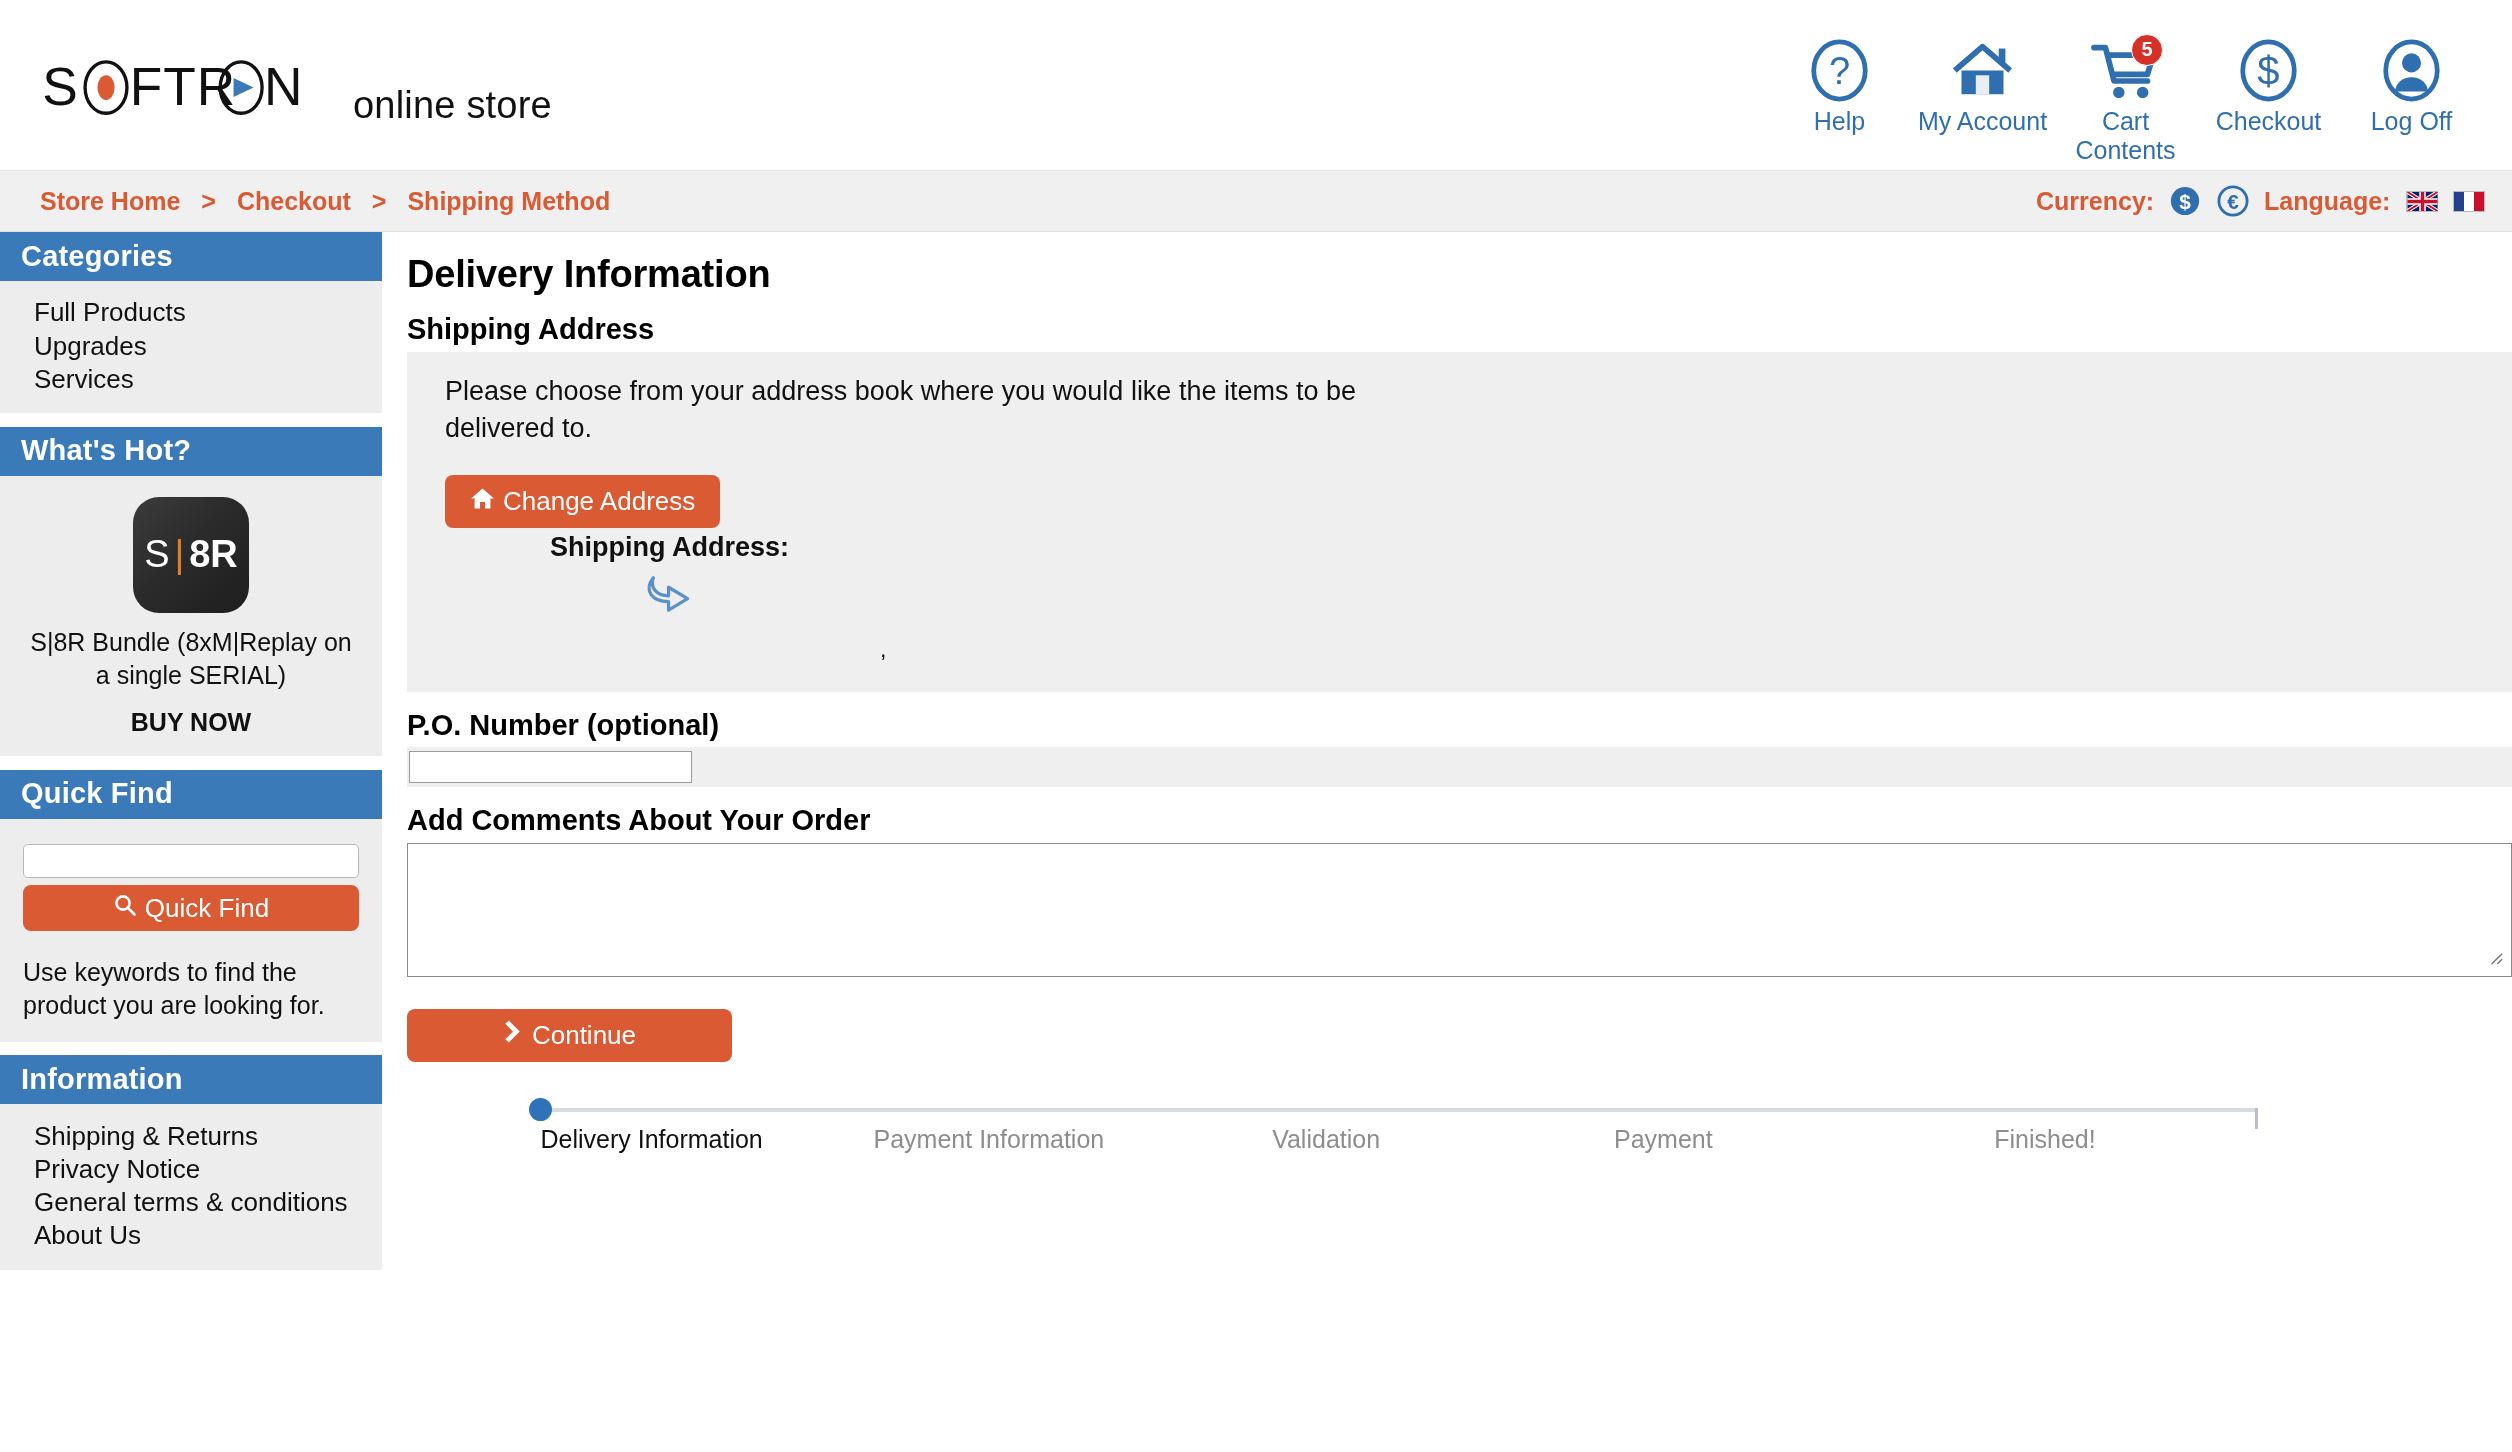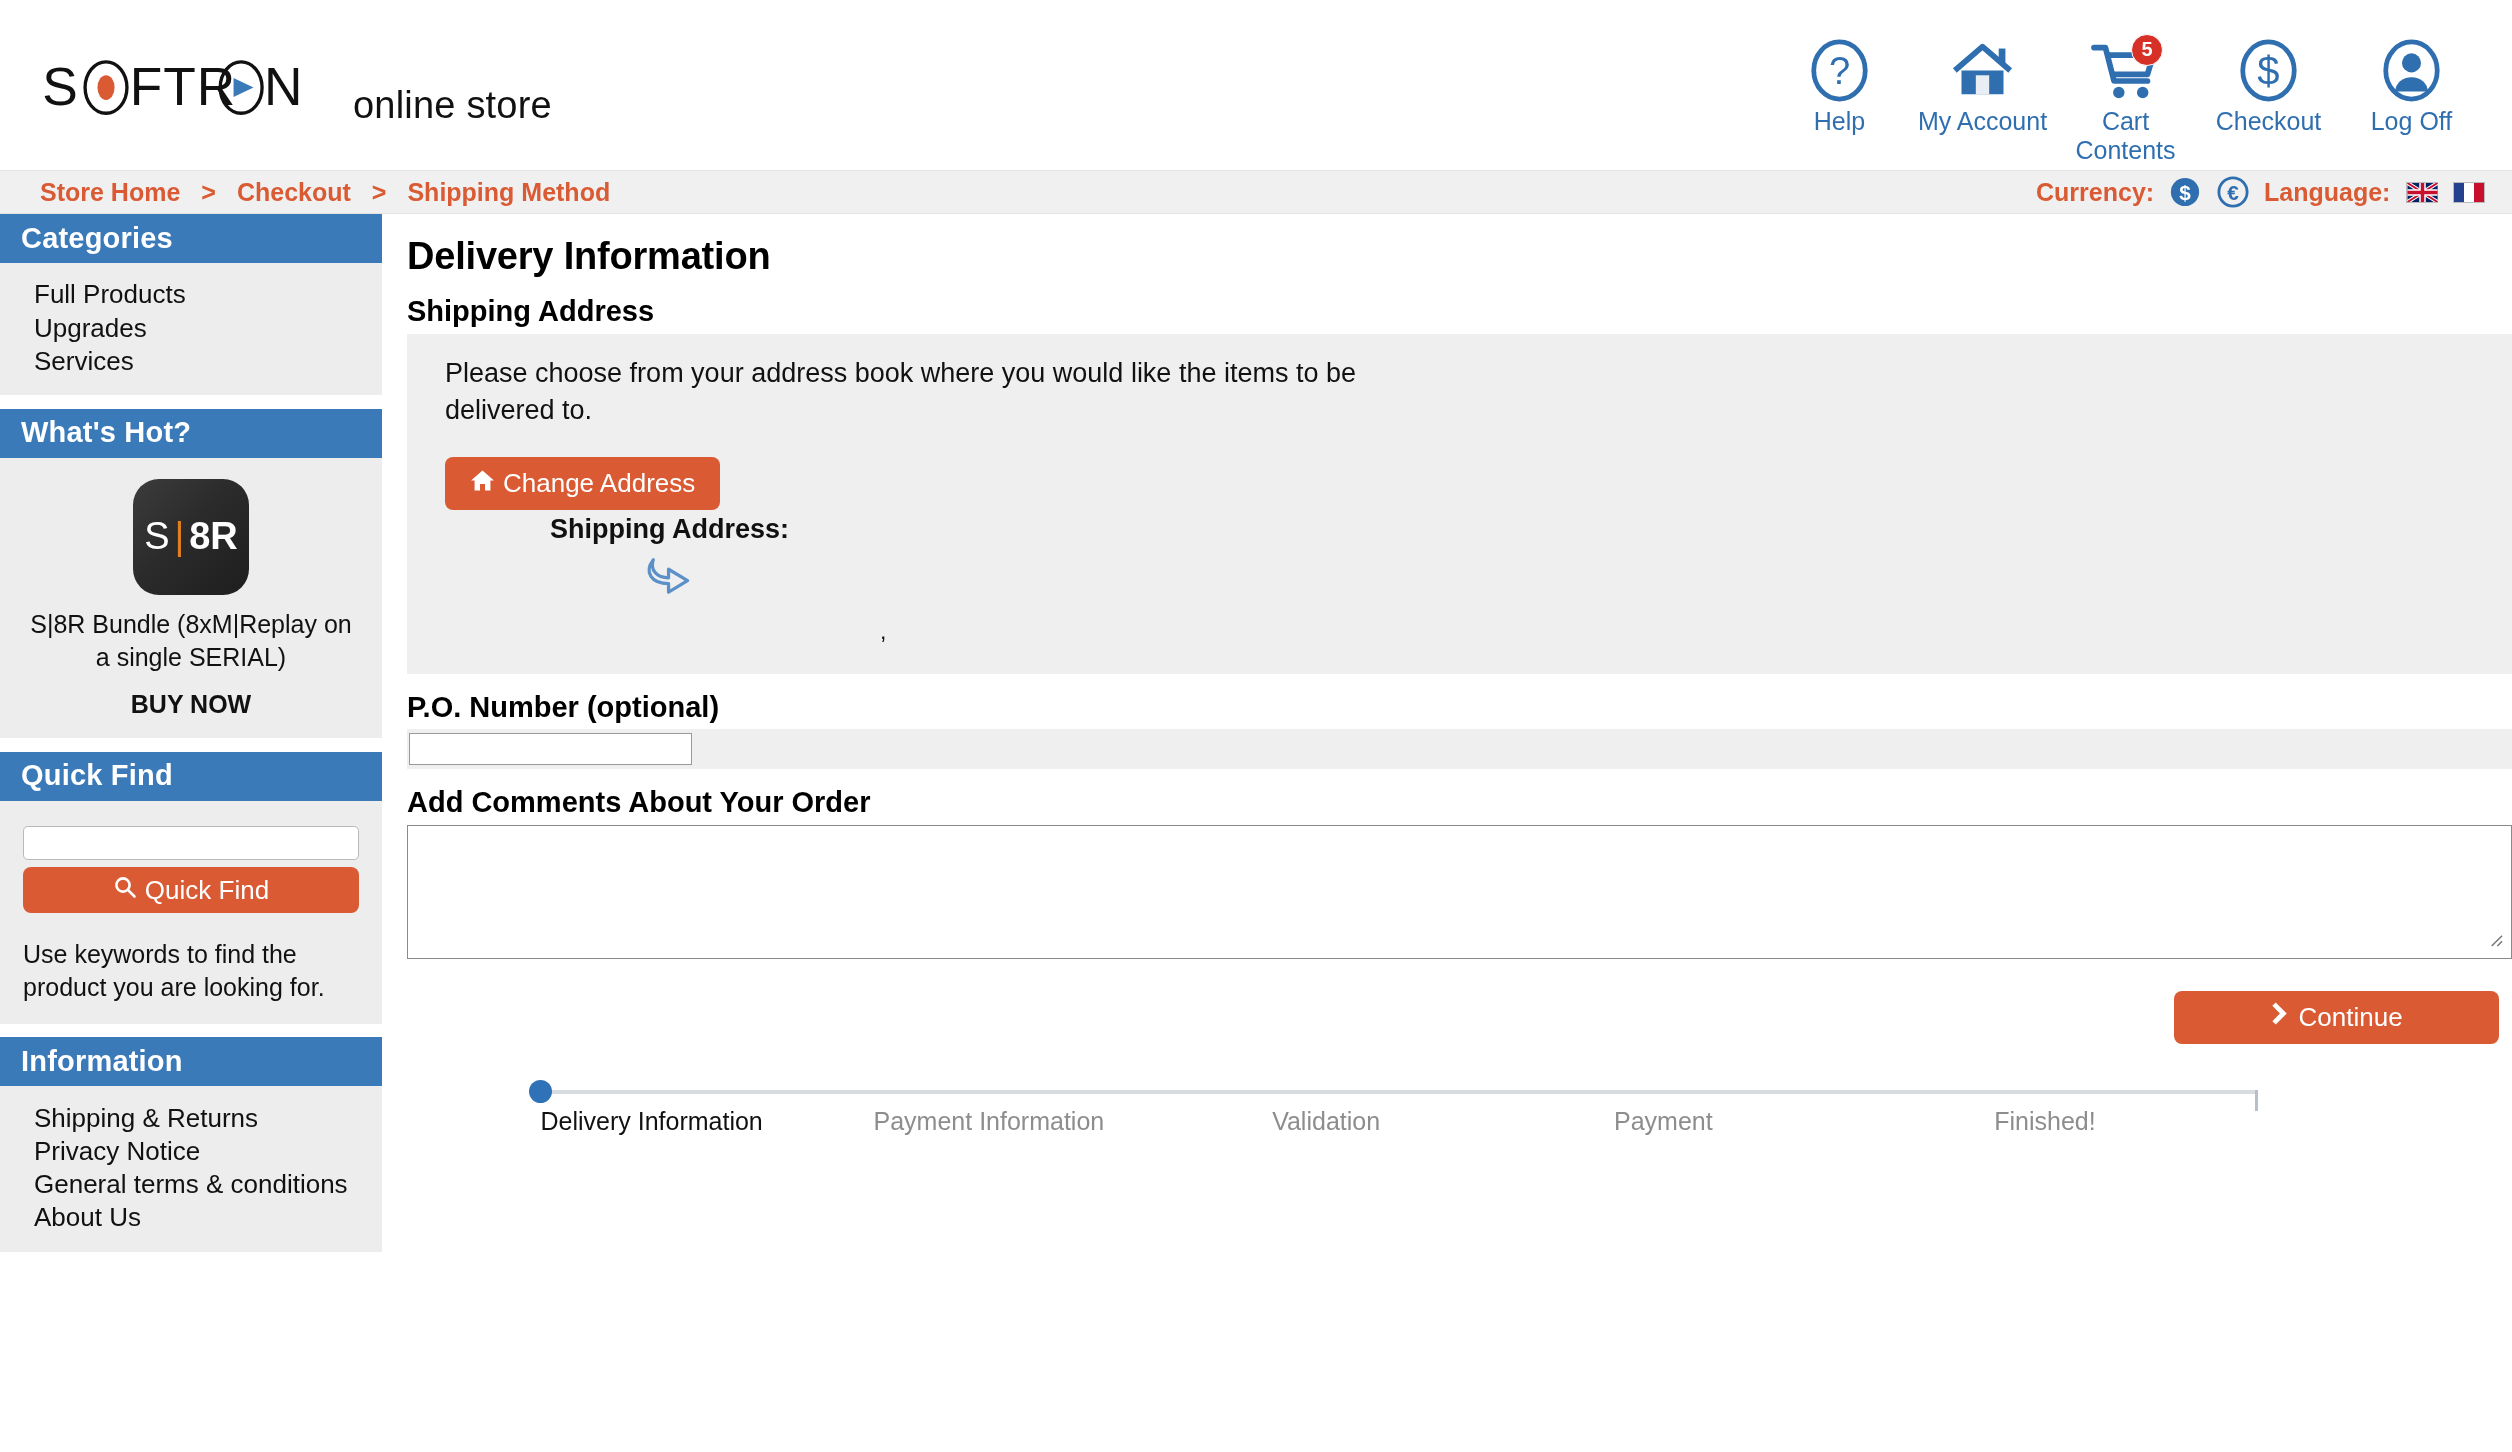--- a/index.html
+++ b/index.html
@@ -25,21 +25,21 @@
   .nav-label { font-size:25px; color:#2f6fb0; margin-top:1.9px; display:block; }
   .cart-badge {
     position:absolute; top:-1.9px; right:34px;
     background:#d63027; color:#fff; border:1.9px solid #fff;
     border-radius:50%; width:32px; height:32px;
     font-size:20px; font-weight:bold; line-height:29px; text-align:center;
   }
 
   
   .crumbbar {
-    height:44px; background:#f0f0f0;
+    height:62px; background:#f0f0f0;
     display:flex; align-items:center; justify-content:space-between;
     padding:0 27px 0 40px;
     border-top:1px solid #e2e2e2; border-bottom:1px solid #e2e2e2;
   }
   .crumbs { display:flex; align-items:center; gap:21px; }
   .crumb { color:#d95a33; font-weight:bold; font-size:25px; text-decoration:none; cursor:pointer; white-space:nowrap; }
   .crumb-sep { color:#d95a33; font-weight:bold; font-size:25px; }
   .crumb-right { display:flex; align-items:center; gap:15.3px;margin-left:16px; }
   .crumb-right .lbl { color:#d95a33; font-weight:bold; font-size:25px; }
   .cur-ico { cursor:pointer; display:inline-flex; }
@@ -110,21 +110,21 @@
 
   .comments {
     width:100%; height:134px; margin-top:3.8px;
     border:1.9px solid #8a8a8a; background:#fff;
     font-size:23px; font-family:inherit; padding:7.6px 9.5px;
     resize:none; display:block; position:relative;
   }
   .ta-wrap { position:relative; }
   .ta-grip { position:absolute; right:8.6px; bottom:7.6px; pointer-events:none; }
 
-  .cont-row { display:flex; justify-content:flex-end; padding:32px 13.4px 0 0; }
+  .cont-row { display:flex; justify-content:flex-start; padding:32px 13.4px 0 0; }
   .cont-btn { width:325px; height:53px; }
 
   
   .stepper { position:relative; margin:38px 0 0 76px; width:1775px; height:76px; }
   .track { position:absolute; left:55px; right:0; top:8.6px; height:3.8px; background:#d7dce3; }
   .track-end { position:absolute; right:0; top:0; width:2.9px; height:21px; background:#b9bfc8; }
   .dot { position:absolute; left:46px; top:-1.9px; width:23px; height:23px; border-radius:50%; background:#2f72b8; }
   .steps { position:absolute; left:0; top:25px; width:100%; display:flex; }
   .step { font-size:25px; color:#8d8d8d; text-align:center; cursor:default; }
   .step.active { color:#111; }

